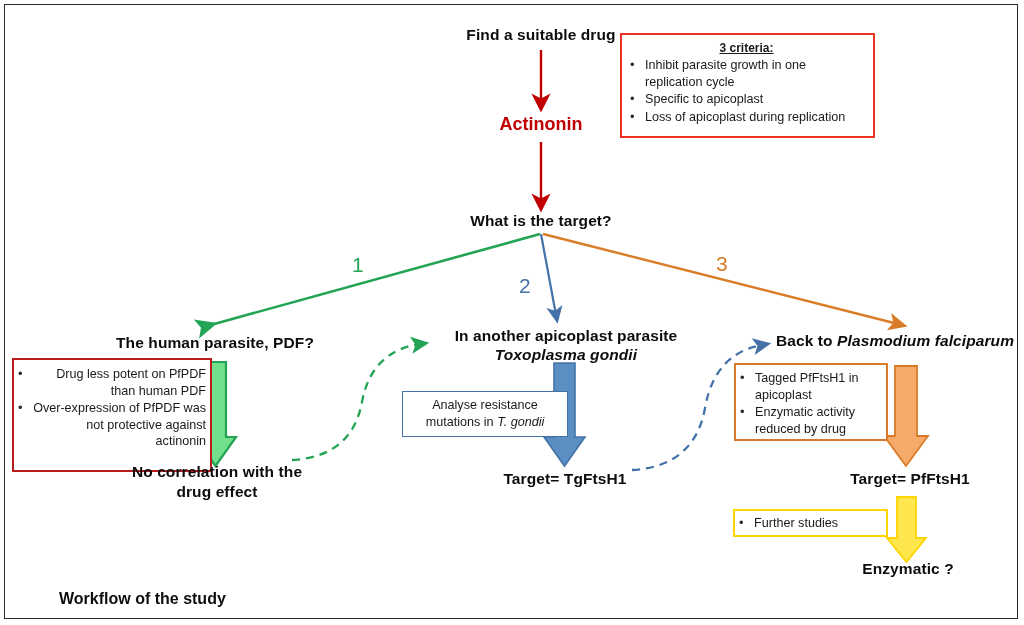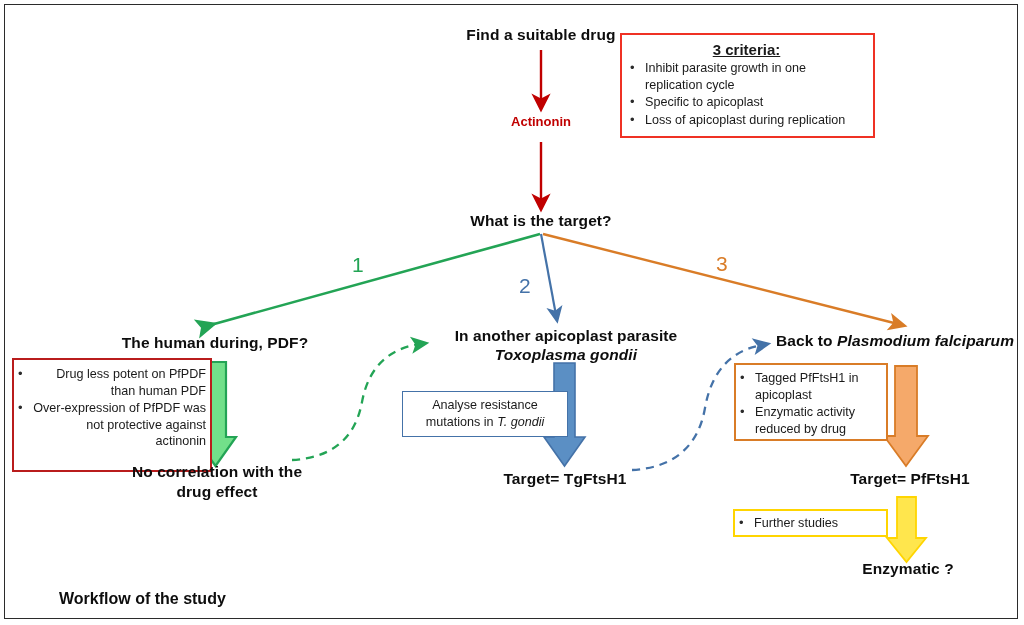--- a/index.html
+++ b/index.html
@@ -40,21 +40,21 @@
   .hdr {
     font-weight: bold;
     font-size: 15.5px;
     text-align: center;
     color: #0d0d0d;
     letter-spacing: .1px;
   }
   .ital { font-style: italic; }
   .drug {
     font-weight: bold;
-    font-size: 13px;
+    font-size: 18px;
     color: #c00000;
     text-align: center;
   }
   .branch-num {
     position: absolute;
     font-size: 21px;
     font-weight: normal;
   }
   .box {
     position: absolute;
@@ -79,21 +79,21 @@
     position: absolute;
     left: 2px;
     top: -1px;
     font-size: 13px;
     color: #2b2b2b;
   }
   .crit-title {
     text-align: center;
     font-weight: bold;
     text-decoration: underline;
-    font-size: 15px;
+    font-size: 12px;
     margin-bottom: 2px;
     color: #1a1a1a;
   }
   .plainline {
     text-align: center;
     line-height: 1.35;
   }
   .caption {
     position: absolute;
     font-weight: bold;
@@ -173,21 +173,21 @@
       <li>Inhibit parasite growth in one replication cycle</li>
       <li>Specific to apicoplast</li>
       <li>Loss of apicoplast during replication</li>
     </ul>
   </div>
 
   <div class="branch-num" style="left:352px; top:253px; color:#23a455;">1</div>
   <div class="branch-num" style="left:519px; top:274px; color:#4472a8;">2</div>
   <div class="branch-num" style="left:716px; top:252px; color:#d97c27;">3</div>
 
-  <div class="txt hdr" style="left:100px; top:334px; width:230px;">The human during, PDF?</div>
+  <div class="txt hdr" style="left:100px; top:334px; width:230px;">The human parasite, PDF?</div>
 
   <div class="box" style="left:12px; top:358px; width:200px; height:114px; border:2px solid #b91c1c; padding:6px 4px 4px 2px;text-align:right;">
     <ul>
       <li>Drug less potent on PfPDF than human  PDF</li>
       <li>Over-expression of PfPDF was not protective against actinonin</li>
     </ul>
   </div>
 
   <div class="txt hdr" style="left:122px; top:463px; width:190px;">No correlation with the</div>
   <div class="txt hdr" style="left:122px; top:483px; width:190px;">drug effect</div>

